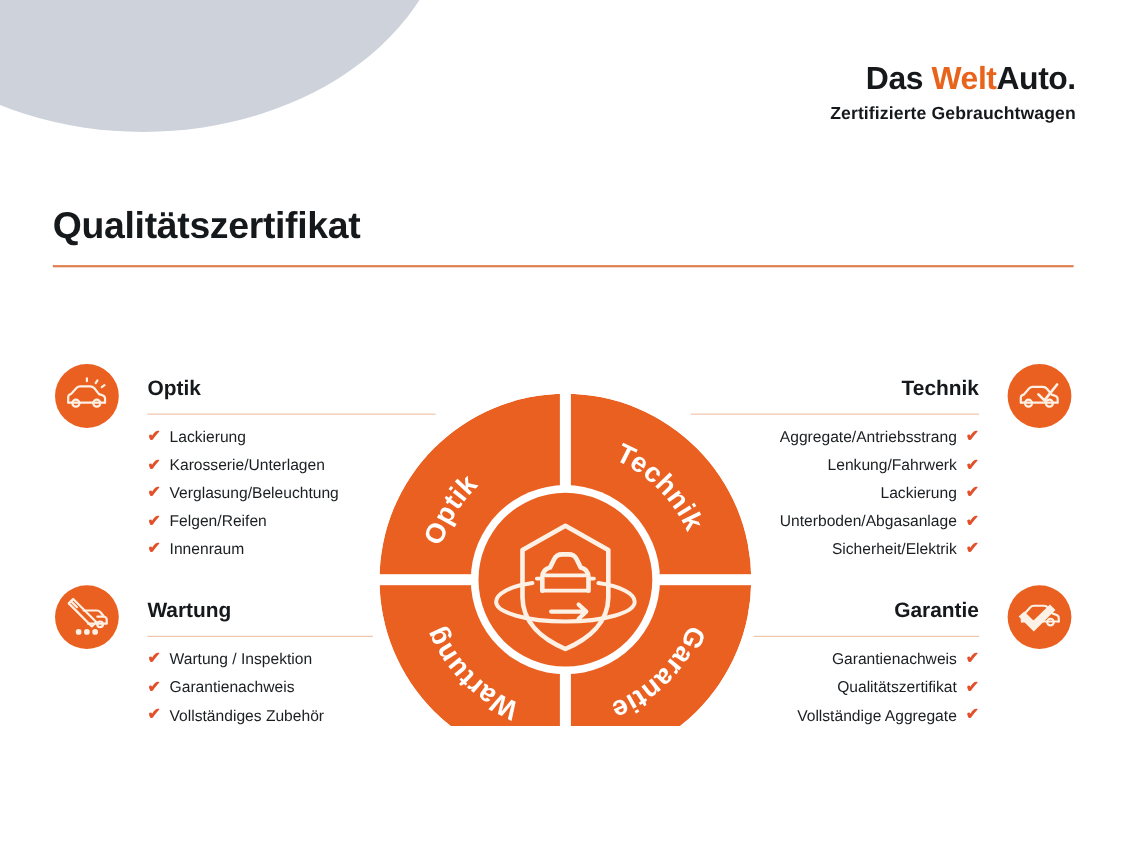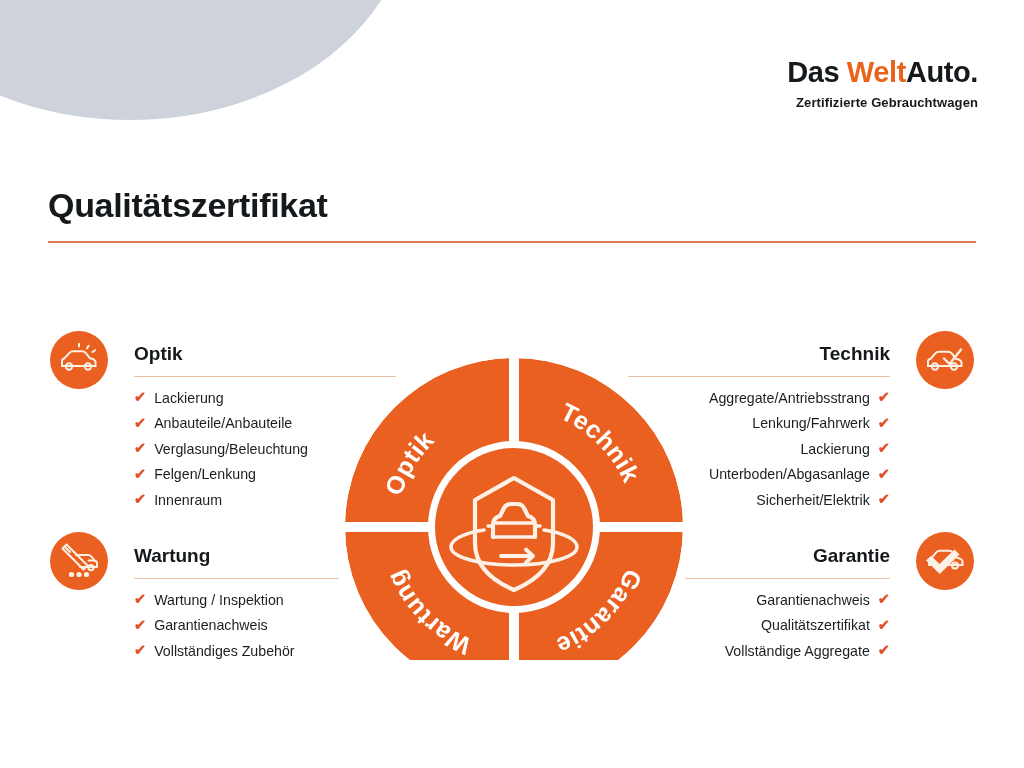--- a/index.html
+++ b/index.html
@@ -42,21 +42,21 @@
   .logo-main {
     font-size: 29px;
     font-weight: bold;
     letter-spacing: -0.4px;
     color: #15191c;
     white-space: nowrap;
   }
   .logo-main .welt { color: #e8641c; }
   .logo-sub {
     margin-top: 9px;
-    font-size: 13px;
+    font-size: 16px;
     font-weight: bold;
     color: #15191c;
     letter-spacing: 0.1px;
     white-space: nowrap;
   }
 
   
   .page-title {
     position: absolute;
     left: 48px;
@@ -288,29 +288,29 @@
   <div class="block left" id="block-optik">
     <h2 class="block-head">Optik</h2>
     <div class="block-rule"></div>
     <ul class="block-list">
         <li>
           <span class="tick">✔</span>
           <span>Lackierung</span>
         </li>
         <li>
           <span class="tick">✔</span>
-          <span>Anbauteile/Anbauteile</span>
+          <span>Karosserie/Unterlagen</span>
         </li>
         <li>
           <span class="tick">✔</span>
           <span>Verglasung/Beleuchtung</span>
         </li>
         <li>
           <span class="tick">✔</span>
-          <span>Felgen/Lenkung</span>
+          <span>Felgen/Reifen</span>
         </li>
         <li>
           <span class="tick">✔</span>
           <span>Innenraum</span>
         </li>
       </ul>
   </div>
 
   <div class="block left" id="block-wartung">
     <h2 class="block-head">Wartung</h2>

